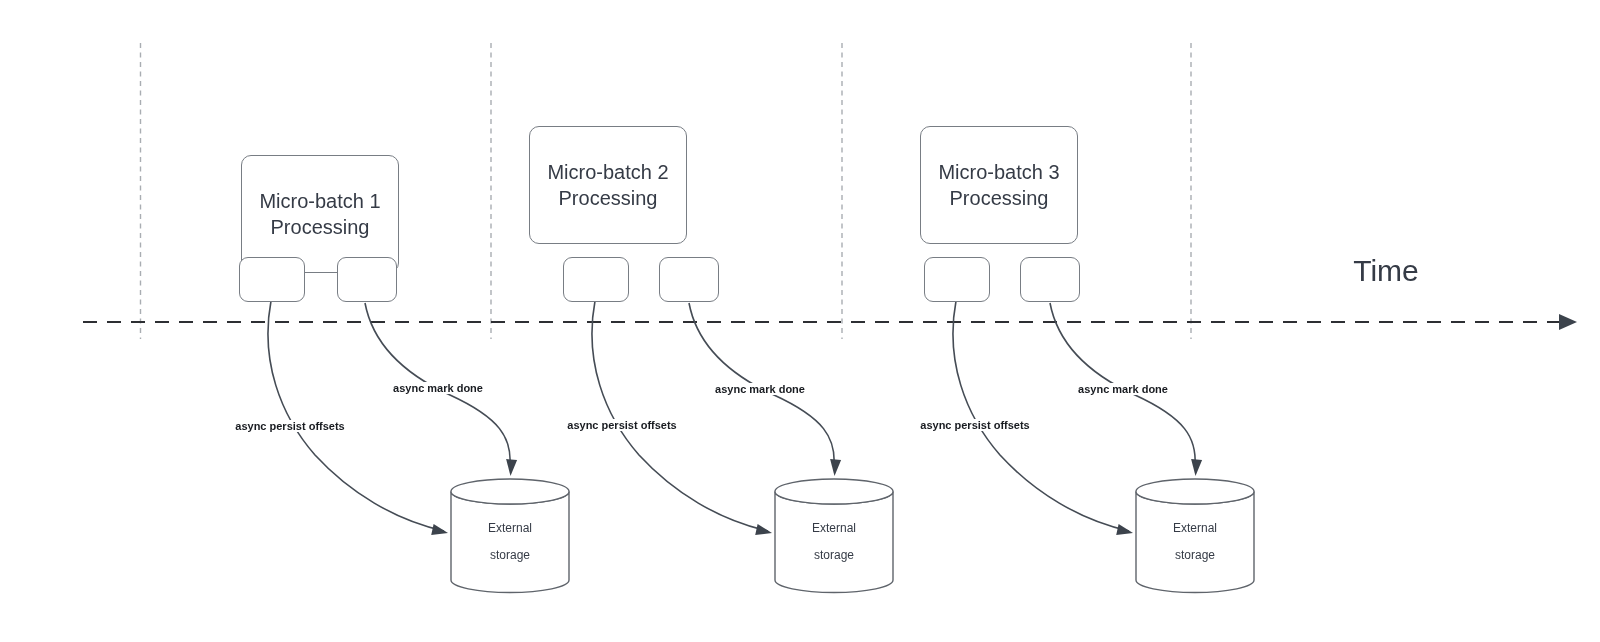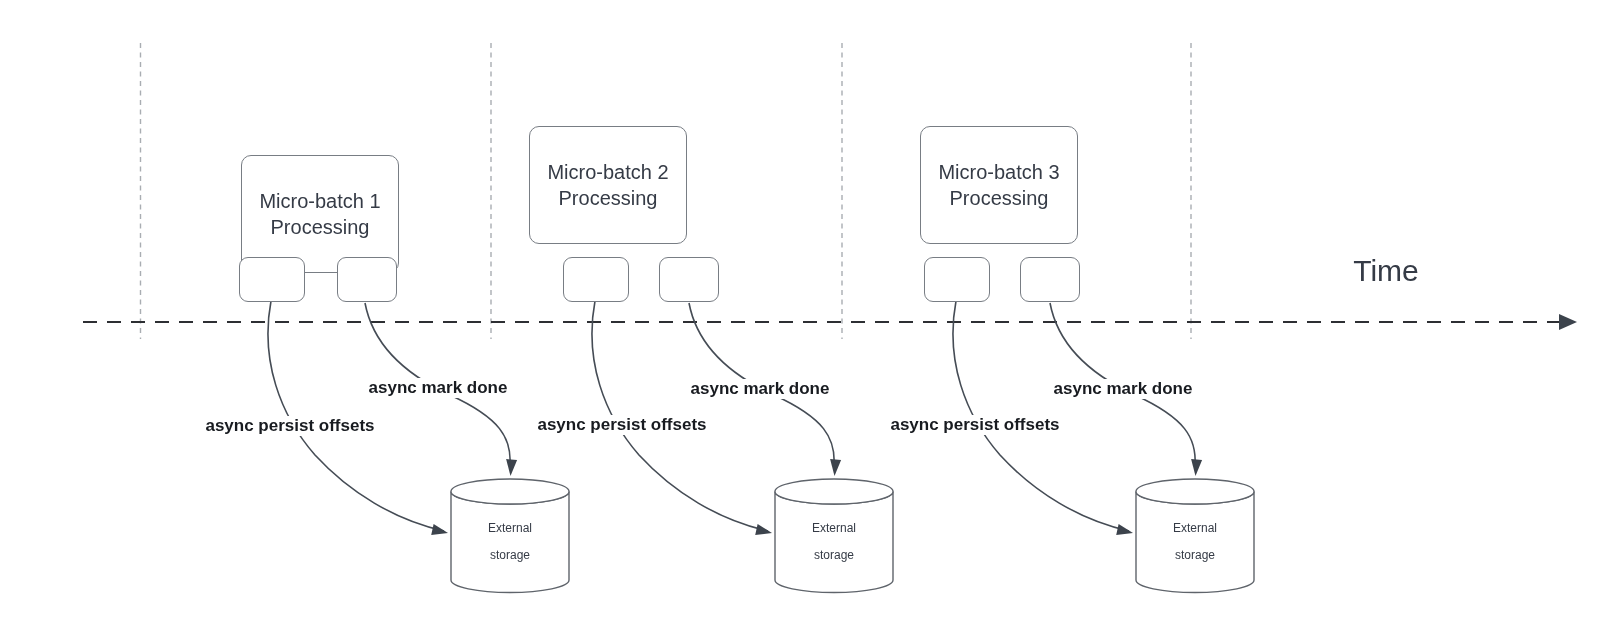--- a/index.html
+++ b/index.html
@@ -12,21 +12,21 @@
     position:absolute;width:156px;height:116px;border:1.4px solid #787d84;border-radius:10px;
     background:#ffffff;display:flex;align-items:center;justify-content:center;text-align:center;
     color:#353b46;font-size:20px;line-height:26px;
   }
   .mini-rect{
     position:absolute;top:257px;height:43px;border:1.4px solid #787d84;border-radius:9px;
     background:#ffffff;
   }
   .edge-label{
     position:absolute;transform:translate(-50%,-50%);white-space:nowrap;
-    font-size:17px;font-weight:bold;color:#181b20;background:#ffffff;padding:0 3px;
+    font-size:11px;font-weight:bold;color:#181b20;background:#ffffff;padding:0 3px;
   }
   .storage-label{
     position:absolute;width:118px;text-align:center;color:#353b46;
     font-size:12px;line-height:27px;
   }
   .time-label{
     position:absolute;transform:translate(-50%,-50%);color:#353b46;font-size:30px;white-space:nowrap;
   }
   .edge{stroke:#454c55;stroke-width:1.6;fill:none;}
   .edge-arrow{fill:#3c434c;stroke:none;}

